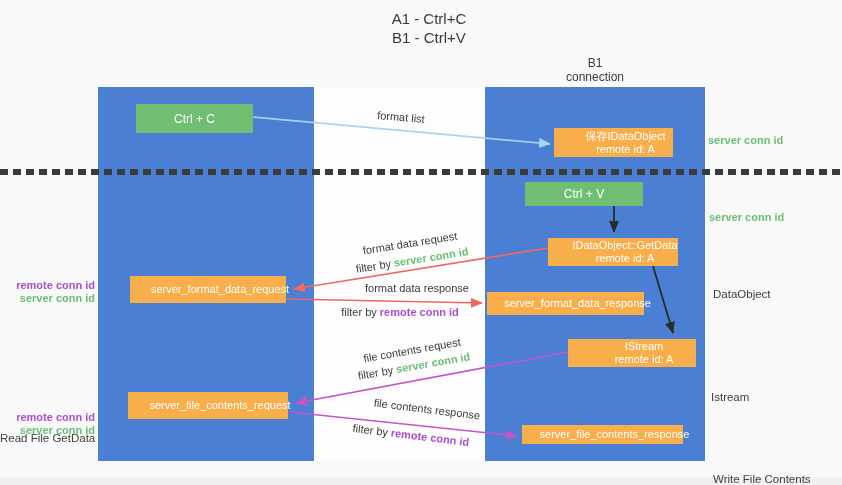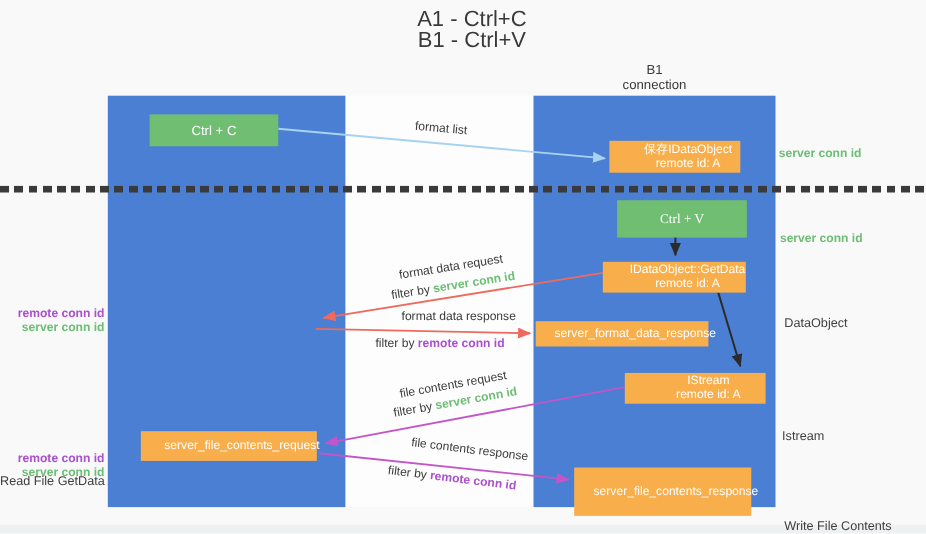--- a/index.html
+++ b/index.html
@@ -8,21 +8,21 @@
     --arrow-black:#2b2b2b; --text-green:#6cbe74; --text-purple:#ab50ce;
     --text-dark:#3b3b3b; --divider:#3a3a3a;
   }
   html,body{margin:0;padding:0;background:#f9f9fa;}
   .canvas{
     position:relative;width:842px;height:485px;overflow:hidden;
     font-family:"Liberation Sans",sans-serif;color:var(--text-dark);
     background:#f9f9fa;
   }
   .abs{position:absolute;}
-  .title{left:16px;right:0;top:9px;text-align:center;font-size:20px;line-height:19px;color:#3a3a3a;}
+  .title{left:16px;right:0;top:9px;text-align:center;font-size:15px;line-height:19px;color:#3a3a3a;}
   .lane-header{text-align:center;font-size:12px;line-height:14px;color:#3a3a3a;}
   .mid-band{left:314px;top:87px;width:171px;height:374px;background:#fdfdfe;}
   .lane{top:87px;height:374px;background:var(--column-blue);}
   .lane-left{left:98px;width:216px;}
   .lane-right{left:485px;width:220px;}
   .divider{left:0;top:169px;width:842px;height:6px;
     background:repeating-linear-gradient(to right,var(--divider) 0 8px,transparent 8px 13px);}
   .footer-strip{left:0;top:477px;width:842px;height:8px;background:#eef0f2;}
   .node{display:flex;flex-direction:column;align-items:center;justify-content:center;
     color:#fff;text-align:center;box-sizing:border-box;}
@@ -86,44 +86,47 @@
 
   <div class="abs node green" style="left:136px;top:104px;width:117px;height:29px;">
     <span>Ctrl + C</span>
   </div>
 
   <div class="abs node orange" style="left:554px;top:128px;width:119px;height:29px;">
     <span>保存IDataObject</span>
     <span>remote id: A</span>
   </div>
 
-  <div class="abs node green" style="left:561px;top:182px;width:118px;height:34px;font-family:Liberation Serif, serif;">
+  <div class="abs node green" style="left:525px;top:182px;width:118px;height:24px;">
     <span>Ctrl + V</span>
   </div>
 
   <div class="abs node orange" style="left:548px;top:238px;width:130px;height:28px;">
     <span>IDataObject::GetData</span>
     <span>remote id: A</span>
   </div>
 
+  <div class="abs node orange" style="left:130px;top:276px;width:156px;height:27px;">
+    <span>server_format_data_request</span>
+  </div>
 
   <div class="abs node orange" style="left:487px;top:292px;width:157px;height:23px;">
     <span>server_format_data_response</span>
   </div>
 
   <div class="abs node orange" style="left:568px;top:339px;width:128px;height:28px;">
     <span>IStream</span>
     <span>remote id: A</span>
   </div>
 
   <div class="abs node orange" style="left:128px;top:392px;width:160px;height:27px;">
     <span>server_file_contents_request</span>
   </div>
 
-  <div class="abs node orange" style="left:522px;top:425px;width:161px;height:44px;">
+  <div class="abs node orange" style="left:522px;top:425px;width:161px;height:19px;">
     <span>server_file_contents_response</span>
   </div>
 
   <div class="abs side-label side-right bold-green" style="left:708px;top:134px;">server conn id</div>
   <div class="abs side-label side-right bold-green" style="left:709px;top:211px;">server conn id</div>
   <div class="abs side-label side-right plain" style="left:713px;top:246px;">DataObject</div>
   <div class="abs side-label side-right plain" style="left:711px;top:349px;">Istream</div>
   <div class="abs side-label side-right plain" style="left:713px;top:431px;">Write File Contents</div>
 
   <div class="abs side-label side-left-block bold-purple" style="top:279px;">remote conn id</div>

